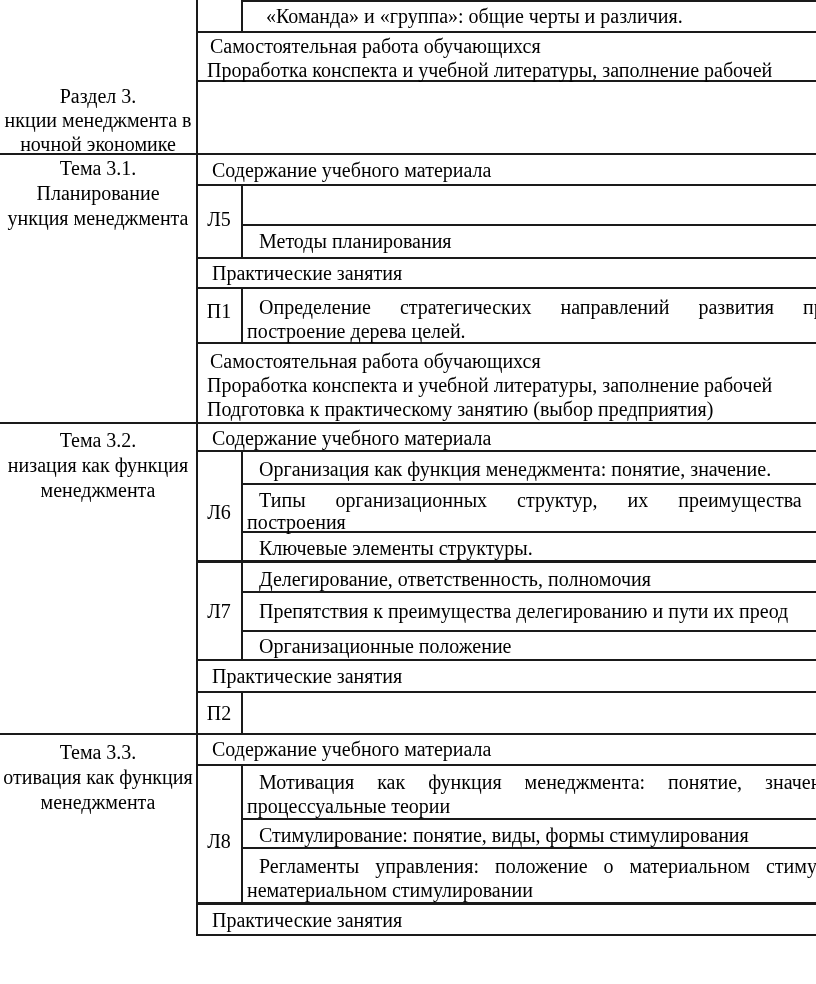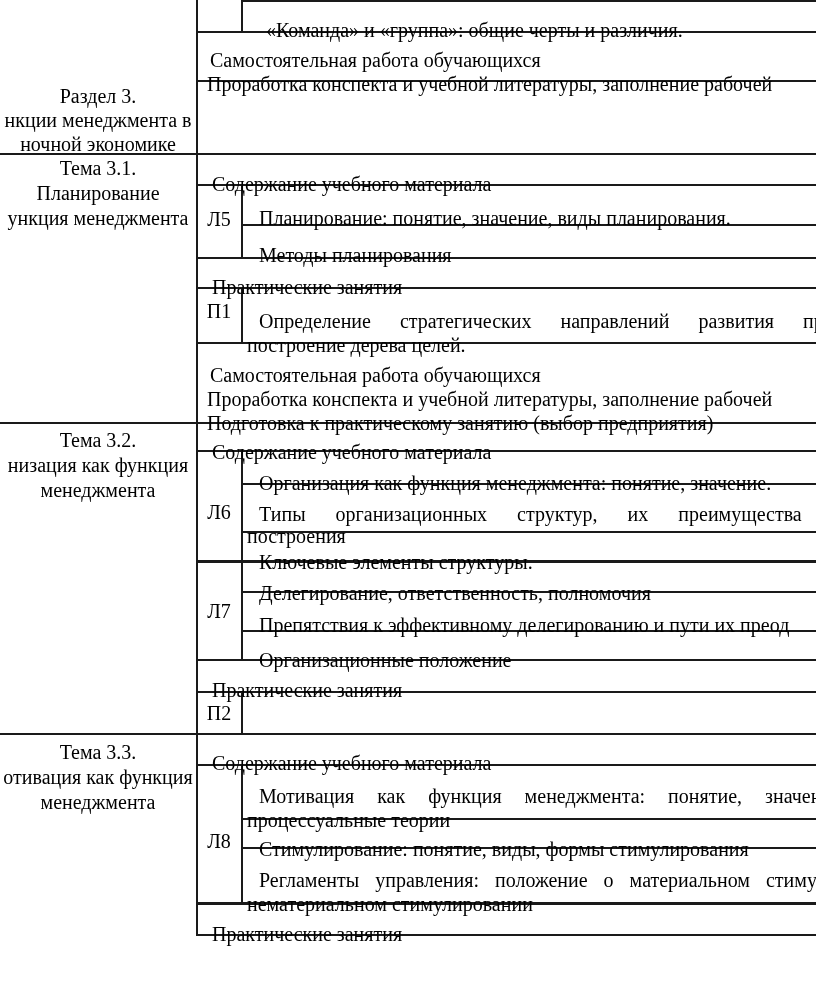--- a/index.html
+++ b/index.html
@@ -1,21 +1,21 @@
 <!DOCTYPE html>
 <html><head>
 <meta charset="utf-8">
 <style>
   html,body{margin:0;padding:0;background:#fff;}
   .page{position:relative;width:816px;height:984px;background:#fff;overflow:hidden;
         font-family:"Liberation Serif","DejaVu Serif",serif;font-size:20px;color:#000;}
   .hl{position:absolute;height:2px;background:#1a1a1a;}
   .hl.thick{height:3px;}
   .vl{position:absolute;width:2px;background:#1a1a1a;}
-  .t{position:absolute;white-space:nowrap;line-height:24px;margin-top:14px;}
+  .t{position:absolute;white-space:nowrap;line-height:24px;}
   .lc{left:0;width:196px;text-align:center;white-space:nowrap;line-height:25px;position:absolute;}
   .lc div{white-space:nowrap;}
   .code{position:absolute;left:196px;width:46px;text-align:center;line-height:24px;}
   .sp24{word-spacing:24px;}
   .sp25{word-spacing:25px;}
   .sp18{word-spacing:18px;}
   .sp11{word-spacing:11px;}
 </style>
 </head>
 <body>
@@ -82,36 +82,35 @@
   <div class="code" style="top:599px">Л7</div>
   <div class="code" style="top:701px">П2</div>
   <div class="code" style="top:829px">Л8</div>
 
   <div class="t" style="left:266px;top:4px">«Команда» и «группа»: общие черты и различия.</div>
 
   <div class="t" style="left:210px;top:34px">Самостоятельная работа обучающихся</div>
   <div class="t" style="left:207px;top:58px">Проработка конспекта и учебной литературы, заполнение рабочей</div>
 
   <div class="t" style="left:212px;top:158px">Содержание учебного материала</div>
-  <div class="t" style="left:259px;top:192px">Планирование: понятие, значение, виды планирования.</div>
   <div class="t" style="left:259px;top:229px">Методы планирования</div>
   <div class="t" style="left:212px;top:261px">Практические занятия</div>
   <div class="t sp24" style="left:259px;top:295px">Определение стратегических направлений развития пр</div>
   <div class="t" style="left:247px;top:319px">построение дерева целей.</div>
   <div class="t" style="left:210px;top:349px">Самостоятельная работа обучающихся</div>
   <div class="t" style="left:207px;top:373px">Проработка конспекта и учебной литературы, заполнение рабочей</div>
   <div class="t" style="left:207px;top:397px">Подготовка к практическому занятию (выбор предприятия)</div>
 
   <div class="t" style="left:212px;top:426px">Содержание учебного материала</div>
   <div class="t" style="left:259px;top:457px">Организация как функция менеджмента: понятие, значение.</div>
   <div class="t sp25" style="left:259px;top:488px">Типы организационных структур, их преимущества и</div>
   <div class="t" style="left:247px;top:510px">построения</div>
   <div class="t" style="left:259px;top:536px">Ключевые элементы структуры.</div>
   <div class="t" style="left:259px;top:567px">Делегирование, ответственность, полномочия</div>
-  <div class="t" style="left:259px;top:599px">Препятствия к эффективному делегированию и пути их преод</div>
+  <div class="t" style="left:259px;top:599px">Препятствия к преимущества делегированию и пути их преод</div>
   <div class="t" style="left:259px;top:634px">Организационные положение</div>
   <div class="t" style="left:212px;top:664px">Практические занятия</div>
 
   <div class="t" style="left:212px;top:737px">Содержание учебного материала</div>
   <div class="t sp18" style="left:259px;top:770px">Мотивация как функция менеджмента: понятие, значен</div>
   <div class="t" style="left:247px;top:794px">процессуальные теории</div>
   <div class="t" style="left:259px;top:823px">Стимулирование: понятие, виды, формы стимулирования</div>
   <div class="t sp11" style="left:259px;top:854px">Регламенты управления: положение о материальном стимул</div>
   <div class="t" style="left:247px;top:878px">нематериальном стимулировании</div>
   <div class="t" style="left:212px;top:908px">Практические занятия</div>

